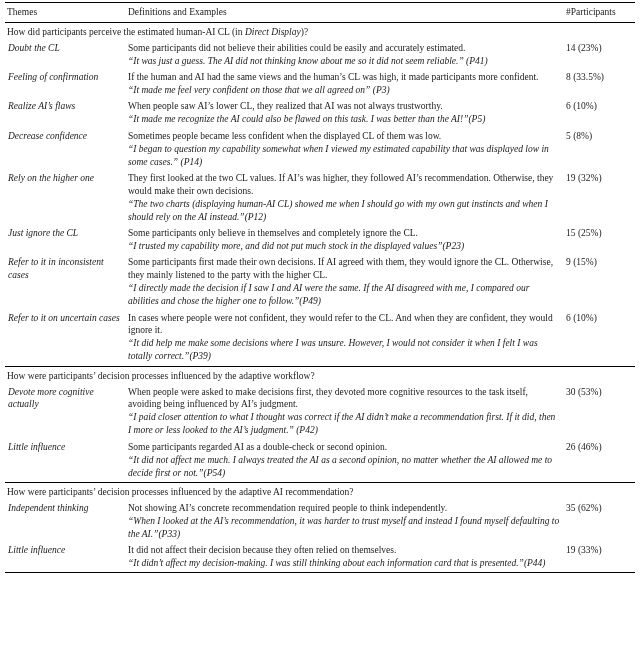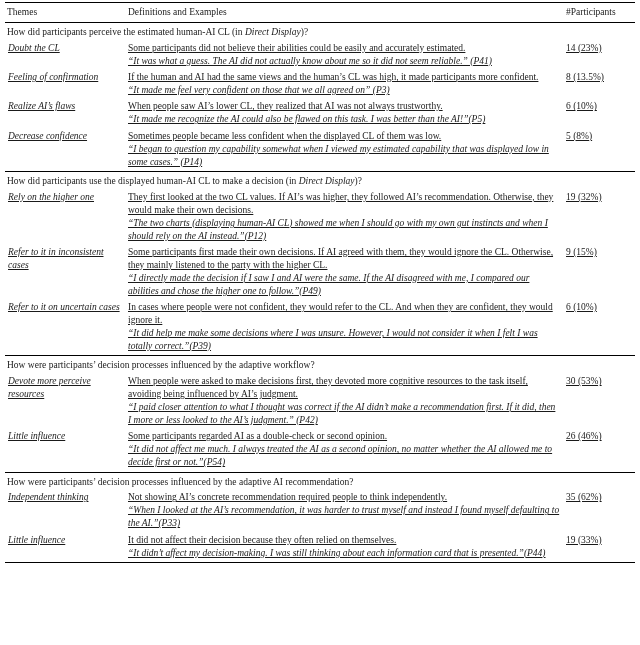--- a/index.html
+++ b/index.html
@@ -42,21 +42,20 @@
   th.th-theme { padding-left: 2px; }
   tr.section-row {
     border-top: 0.9px solid #000;
   }
   tr.section-row td {
     font-weight: normal;
     padding: 3px 3px 2px 2px;
   }
   tr.data-row td {
     padding: 1px 3px 2.5px 3px;
-    text-decoration: underline;
   }
   td.theme-cell {
     font-style: italic;
     padding-left: 9px;
   }
   td.def-cell .def-text {
     font-style: normal;
   }
   td.def-cell .quote-text {
     font-style: italic;
@@ -84,58 +83,63 @@
       </tr>
     </thead>
     <tbody id="table-body">
     <tr class="section-row">
           <td colspan="3"><span>How did participants perceive the estimated human-AI CL (in </span><em>Direct Display</em><span>)?</span></td>
         </tr>
         <tr class="data-row">
           <td class="theme-cell">Doubt the CL</td>
           <td class="def-cell">
             <div class="def-text">Some participants did not believe their abilities could be easily and accurately estimated.</div>
-            <div class="quote-text">“It was what a guess. The AI did not actually know about me so it did not seem reliable.” (P41)</div>
+            <div class="quote-text">“It was just a guess. The AI did not thinking know about me so it did not seem reliable.” (P41)</div>
           </td>
           <td class="part-cell">14 (23%)</td>
         </tr>
         <tr class="data-row">
           <td class="theme-cell">Feeling of confirmation</td>
           <td class="def-cell">
             <div class="def-text">If the human and AI had the same views and the human’s CL was high, it made participants more confident.</div>
             <div class="quote-text">“It made me feel very confident on those that we all agreed on” (P3)</div>
           </td>
-          <td class="part-cell">8 (13.5%)</td>
+          <td class="part-cell">8 (33.5%)</td>
         </tr>
         <tr class="data-row">
           <td class="theme-cell">Realize AI’s flaws</td>
           <td class="def-cell">
             <div class="def-text">When people saw AI’s lower CL, they realized that AI was not always trustworthy.</div>
             <div class="quote-text">“It made me recognize the AI could also be flawed on this task. I was better than the AI!”(P5)</div>
           </td>
           <td class="part-cell">6 (10%)</td>
         </tr>
         <tr class="data-row">
           <td class="theme-cell">Decrease confidence</td>
           <td class="def-cell">
             <div class="def-text">Sometimes people became less confident when the displayed CL of them was low.</div>
             <div class="quote-text">“I began to question my capability somewhat when I viewed my estimated capability that was displayed low in some cases.” (P14)</div>
           </td>
           <td class="part-cell">5 (8%)</td>
         </tr>
-        <tr class="section-row">
-          <td colspan="3"><span>How did participants use the displayed human-AI CL to make a decision (in </span><em>Direct Display</em><span>)?</span></td>
-        </tr>
         <tr class="data-row">
           <td class="theme-cell">Rely on the higher one</td>
           <td class="def-cell">
             <div class="def-text">They first looked at the two CL values. If AI’s was higher, they followed AI’s recommendation. Otherwise, they would make their own decisions.</div>
             <div class="quote-text">“The two charts (displaying human-AI CL) showed me when I should go with my own gut instincts and when I should rely on the AI instead.”(P12)</div>
           </td>
           <td class="part-cell">19 (32%)</td>
+        </tr>
+        <tr class="data-row">
+          <td class="theme-cell">Just ignore the CL</td>
+          <td class="def-cell">
+            <div class="def-text">Some participants only believe in themselves and completely ignore the CL.</div>
+            <div class="quote-text">“I trusted my capability more, and did not put much stock in the displayed values”(P23)</div>
+          </td>
+          <td class="part-cell">15 (25%)</td>
         </tr>
         <tr class="data-row">
           <td class="theme-cell">Refer to it in inconsistent cases</td>
           <td class="def-cell">
             <div class="def-text">Some participants first made their own decisions. If AI agreed with them, they would ignore the CL. Otherwise, they mainly listened to the party with the higher CL.</div>
             <div class="quote-text">“I directly made the decision if I saw I and AI were the same. If the AI disagreed with me, I compared our abilities and chose the higher one to follow.”(P49)</div>
           </td>
           <td class="part-cell">9 (15%)</td>
         </tr>
         <tr class="data-row">
@@ -143,21 +147,21 @@
           <td class="def-cell">
             <div class="def-text">In cases where people were not confident, they would refer to the CL. And when they are confident, they would ignore it.</div>
             <div class="quote-text">“It did help me make some decisions where I was unsure. However, I would not consider it when I felt I was totally correct.”(P39)</div>
           </td>
           <td class="part-cell">6 (10%)</td>
         </tr>
         <tr class="section-row">
           <td colspan="3"><span>How were participants’ decision processes influenced by the adaptive workflow?</span><em></em><span></span></td>
         </tr>
         <tr class="data-row">
-          <td class="theme-cell">Devote more perceive resources</td>
+          <td class="theme-cell">Devote more cognitive actually</td>
           <td class="def-cell">
             <div class="def-text">When people were asked to make decisions first, they devoted more cognitive resources to the task itself, avoiding being influenced by AI’s judgment.</div>
             <div class="quote-text">“I paid closer attention to what I thought was correct if the AI didn’t make a recommendation first. If it did, then I more or less looked to the AI’s judgment.” (P42)</div>
           </td>
           <td class="part-cell">30 (53%)</td>
         </tr>
         <tr class="data-row">
           <td class="theme-cell">Little influence</td>
           <td class="def-cell">
             <div class="def-text">Some participants regarded AI as a double-check or second opinion.</div>

